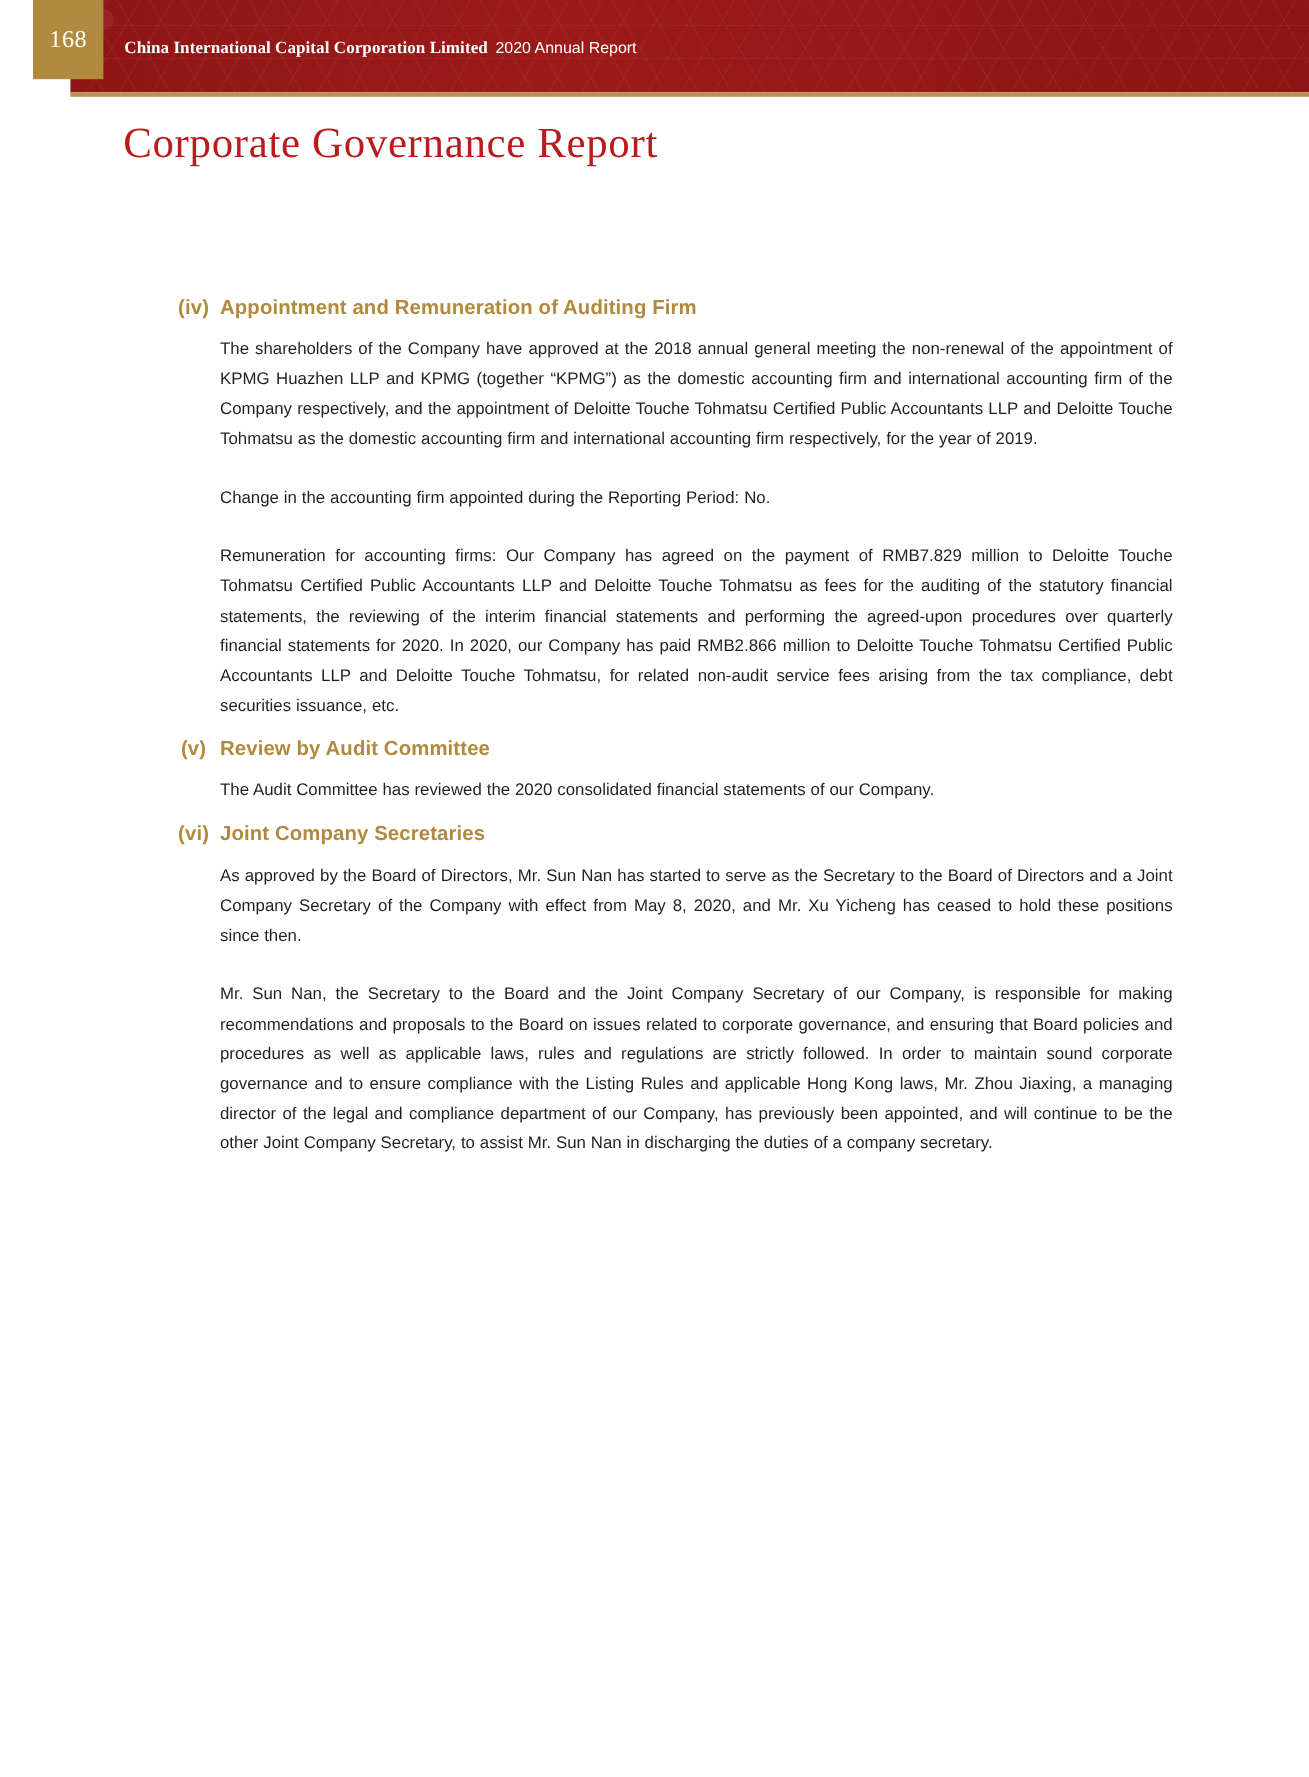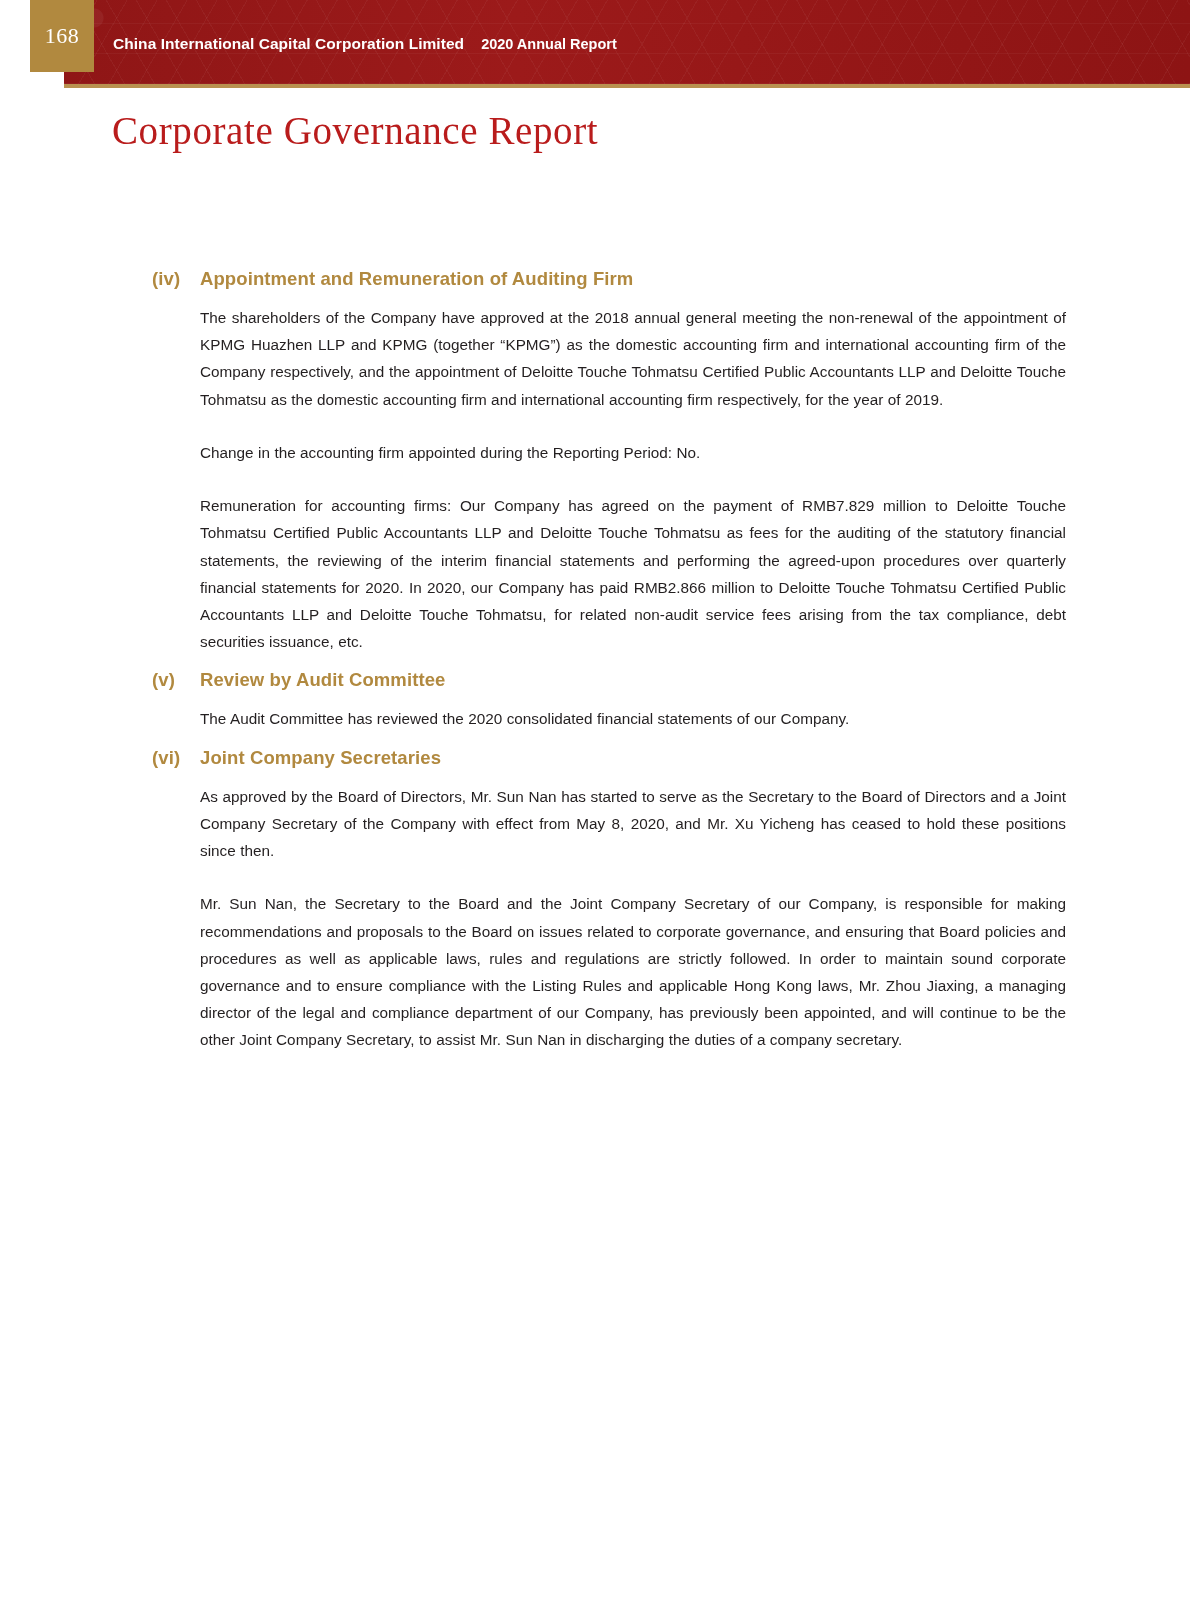--- a/index.html
+++ b/index.html
@@ -66,25 +66,26 @@
     left: 113px;
     top: 44px;
     transform: translateY(-50%);
     white-space: nowrap;
     color: #ffffff;
   }
   .header-company {
     font-size: 15.5px;
     font-weight: bold;
     letter-spacing: 0.05px;
+    font-family: Liberation Serif, serif;
   }
   .header-report {
     font-size: 14.5px;
-    font-weight: bold;
-    margin-left: 17px;
+    font-weight: normal;
+    margin-left: 7px;
   }
 
   
   .page-title {
     position: absolute;
     top: 108px;
     left: 112px;
     font-family: "Liberation Serif", serif;
     font-size: 39px;
     color: #b91c1c;
@@ -106,20 +107,21 @@
     align-items: baseline;
     color: #b1893f;
     font-size: 18.5px;
     font-weight: bold;
     margin-bottom: 14px;
     letter-spacing: 0.1px;
   }
   .section-num {
     width: 48px;
     flex: 0 0 48px;
+    text-align: center;
   }
   .section-title {
     flex: 1;
   }
   .para {
     margin: 0 12px 26px 48px;
     font-size: 15.3px;
     line-height: 1.78;
     text-align: justify;
     color: #231f20;

